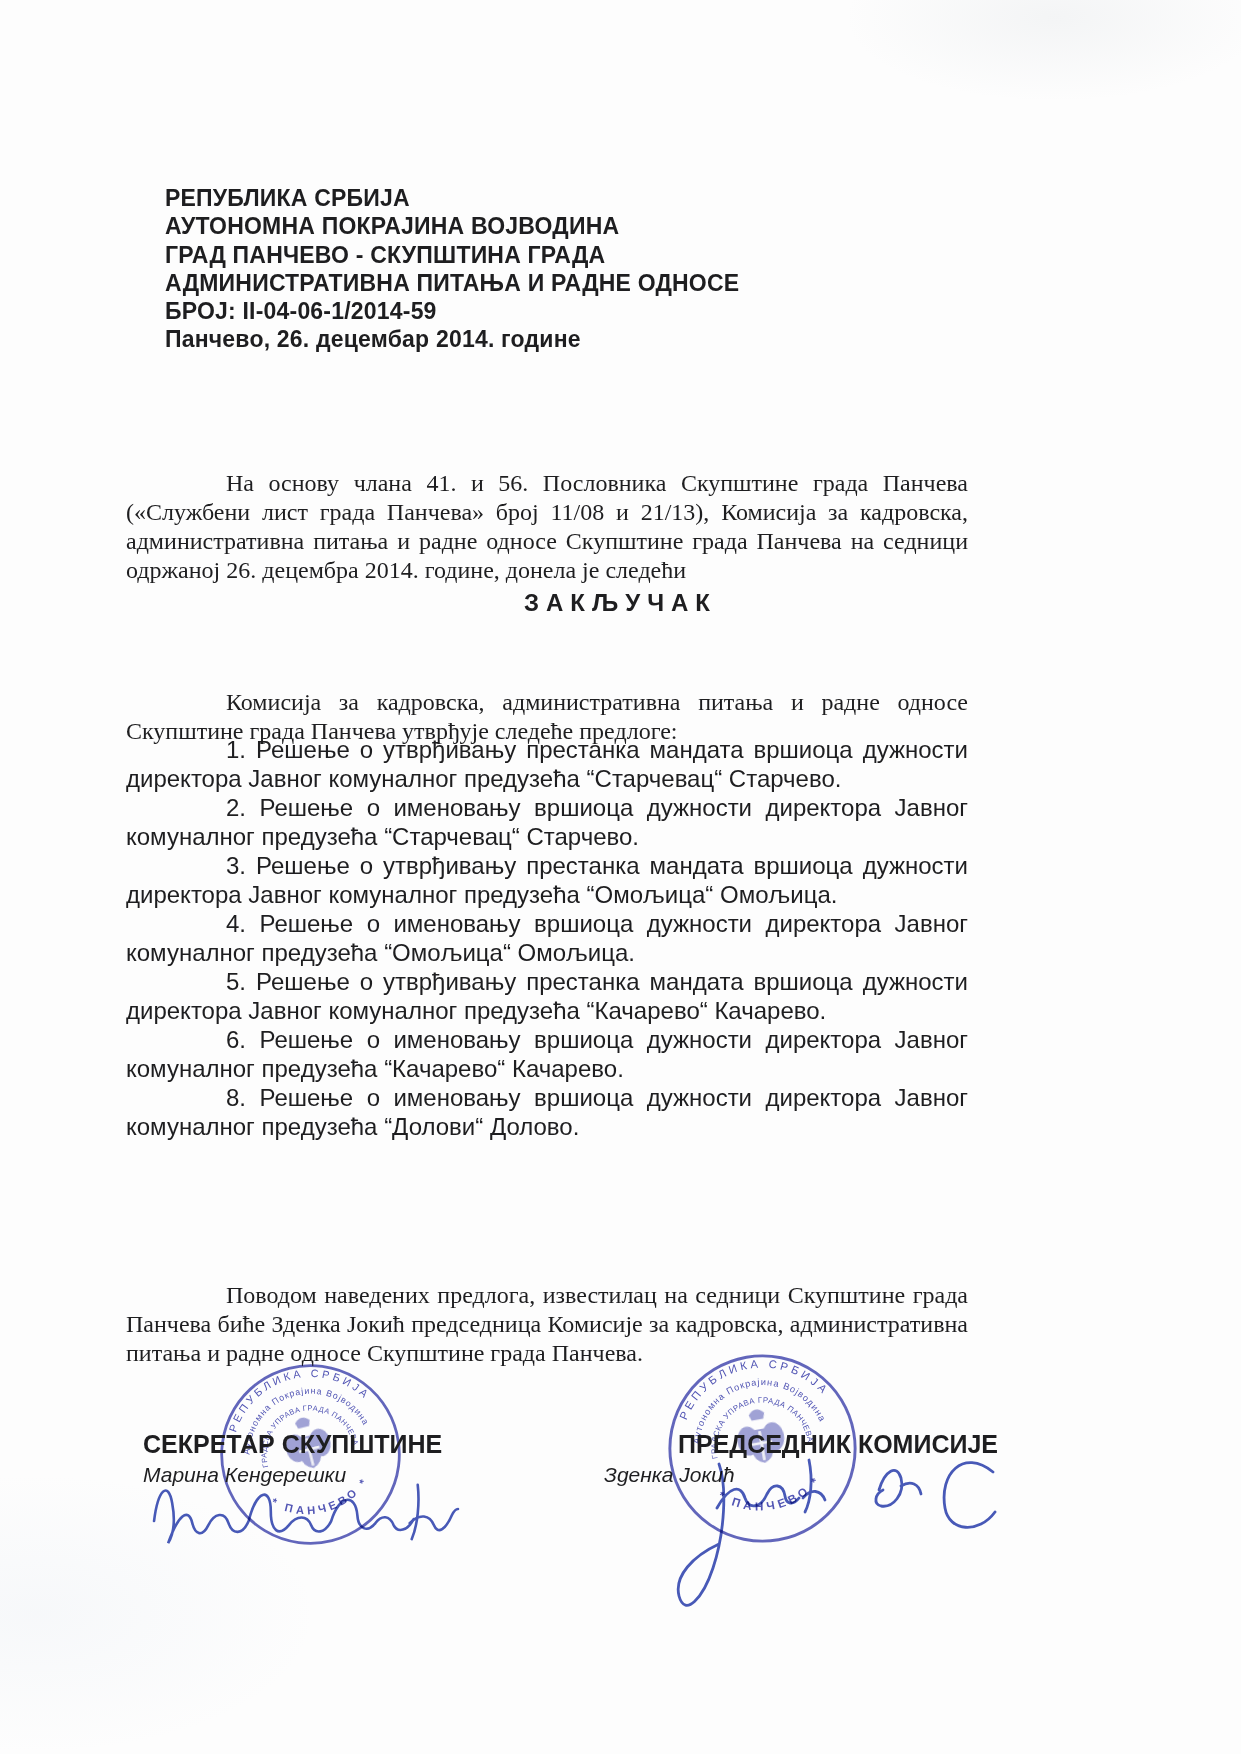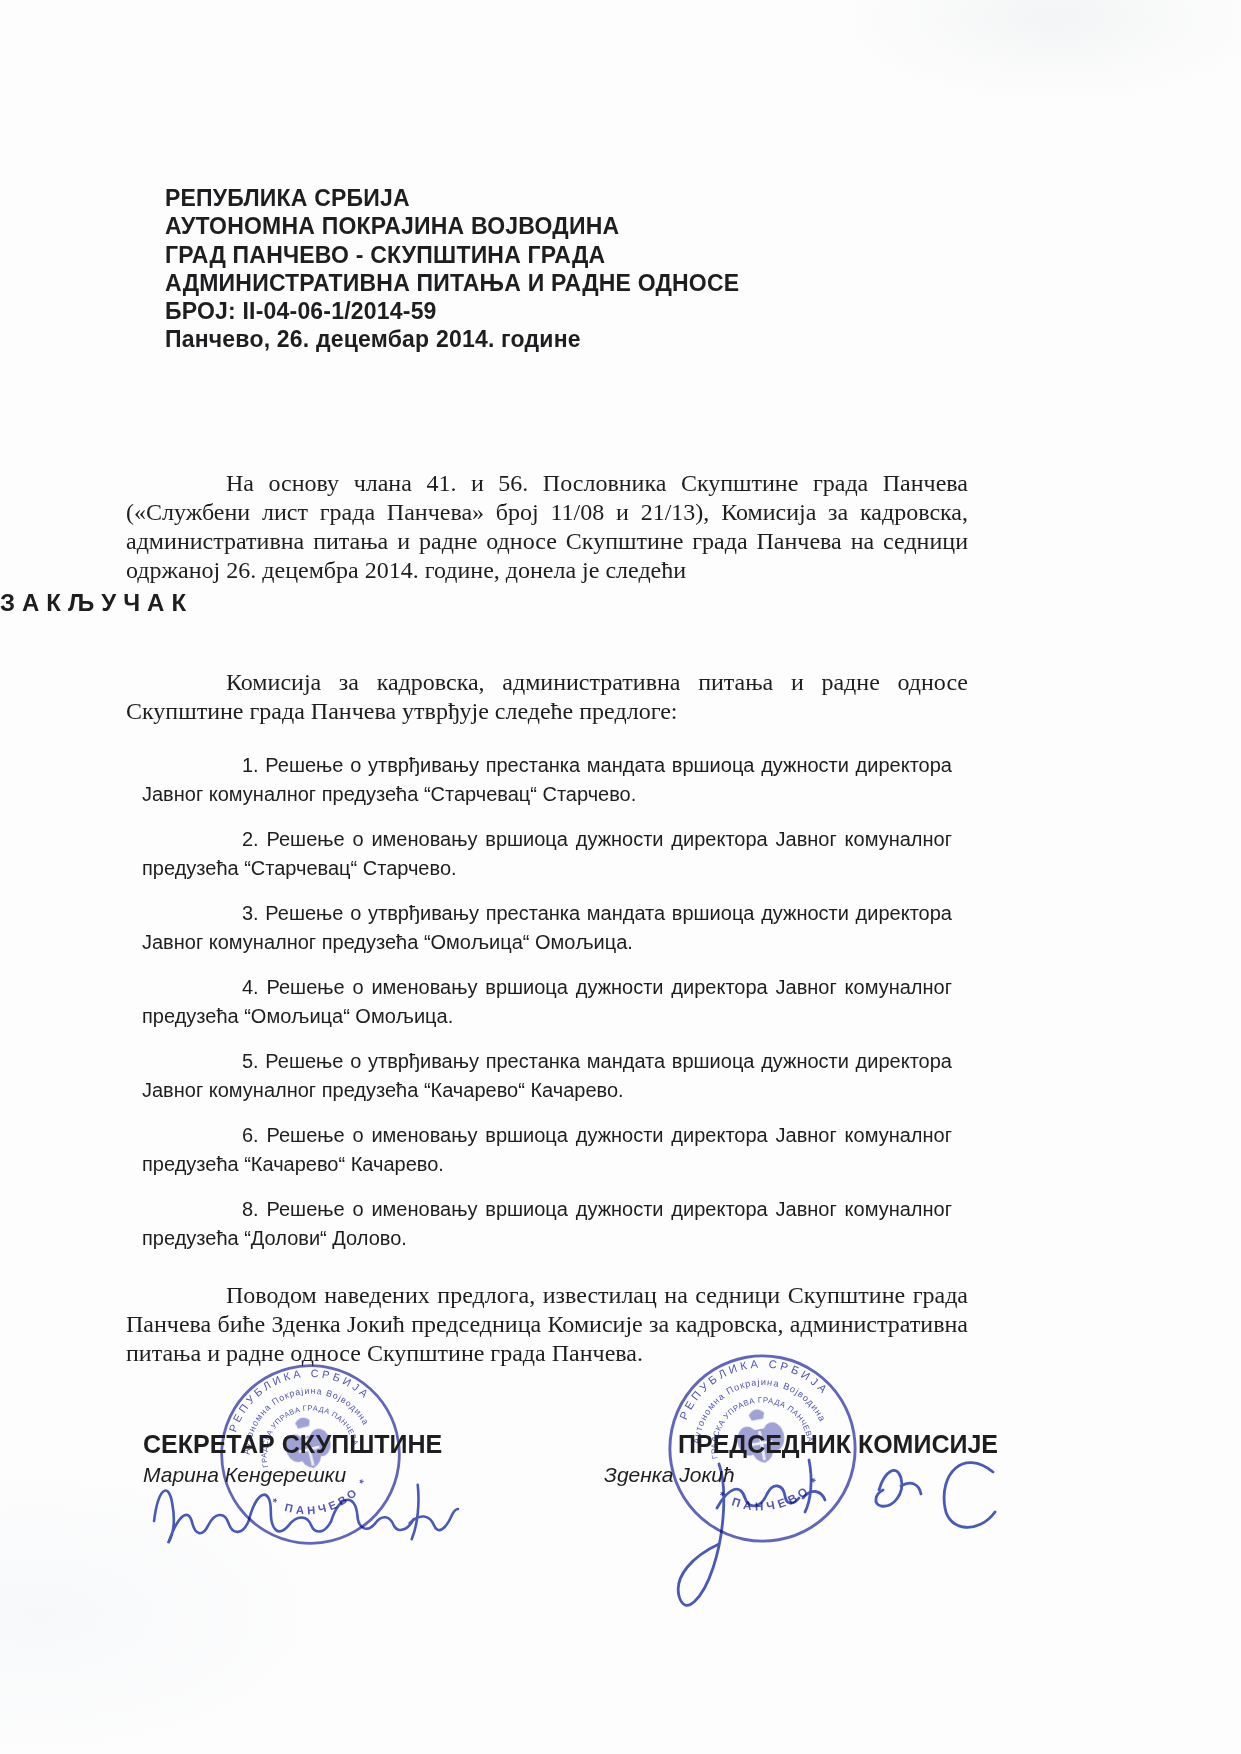--- a/index.html
+++ b/index.html
@@ -28,27 +28,27 @@
   }
   .para{
     position:absolute;left:126px;width:842px;
     font-size:24px;line-height:29px;
     text-align:justify;
   }
   .para.indent{text-indent:100px;font-family:Liberation Serif, serif;}
   .intro{top:445px;}
   .heading{
     position:absolute;left:0;top:589px;width:1241px;
-    font-size:24px;font-weight:bold;
+    text-align:center;font-size:24px;font-weight:bold;
     letter-spacing:7px;
   }
-  .preamble{top:644px;}
+  .preamble{top:664px;}
   .list{position:absolute;left:126px;top:735px;width:842px;}
   .list p{
-    margin:16px;font-size:20px;line-height:29px;
+    margin:0;font-size:24px;line-height:29px;
     text-align:justify;text-indent:100px;
   }
   .closing{top:1257px;}
   .sig-block{position:absolute;text-align:left;}
   .sig-title{font-size:25px;font-weight:bold;white-space:nowrap;}
   .sig-name{font-size:21px;font-weight:normal;font-style:italic;white-space:nowrap;margin-top:4px;}
   .sig-left{left:143px;top:1430px;width:320px;}
   .sig-right{left:678px;top:1430px;width:320px;}
   .sig-right .sig-name{transform:translateX(-74px);}
   .stamp{

